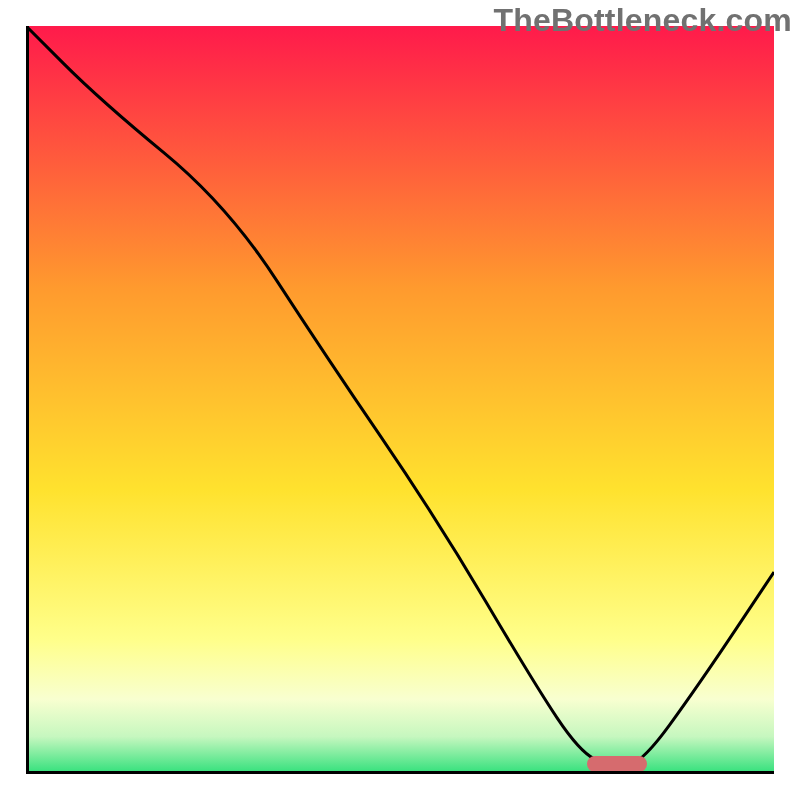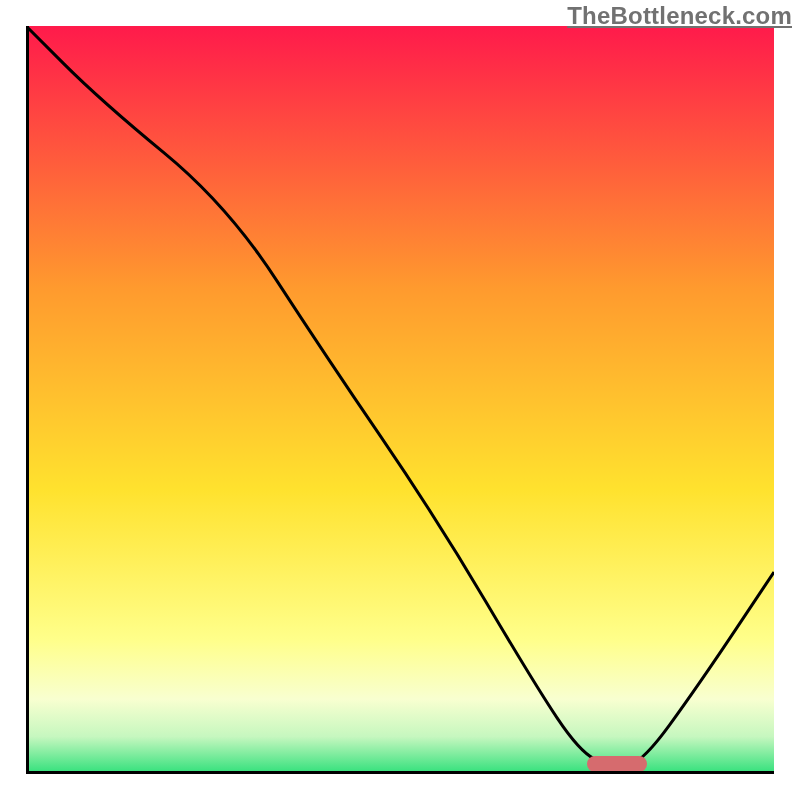--- a/index.html
+++ b/index.html
@@ -13,26 +13,25 @@
   }
   .chart-wrap {
     position: relative;
     width: 800px;
     height: 800px;
   }
   .attribution {
     position: absolute;
     top: 2px;
     right: 8px;
-    font-size: 24px;
+    font-size: 32px;
     font-weight: 600;
     color: #717171;
     letter-spacing: 0.2px;
     z-index: 5;
-    text-decoration: underline;
   }
   .plot-area {
     position: absolute;
     left: 26px;
     top: 26px;
     width: 748px;   
     height: 748px;  
     box-sizing: border-box;
   }
   .axis-line {

